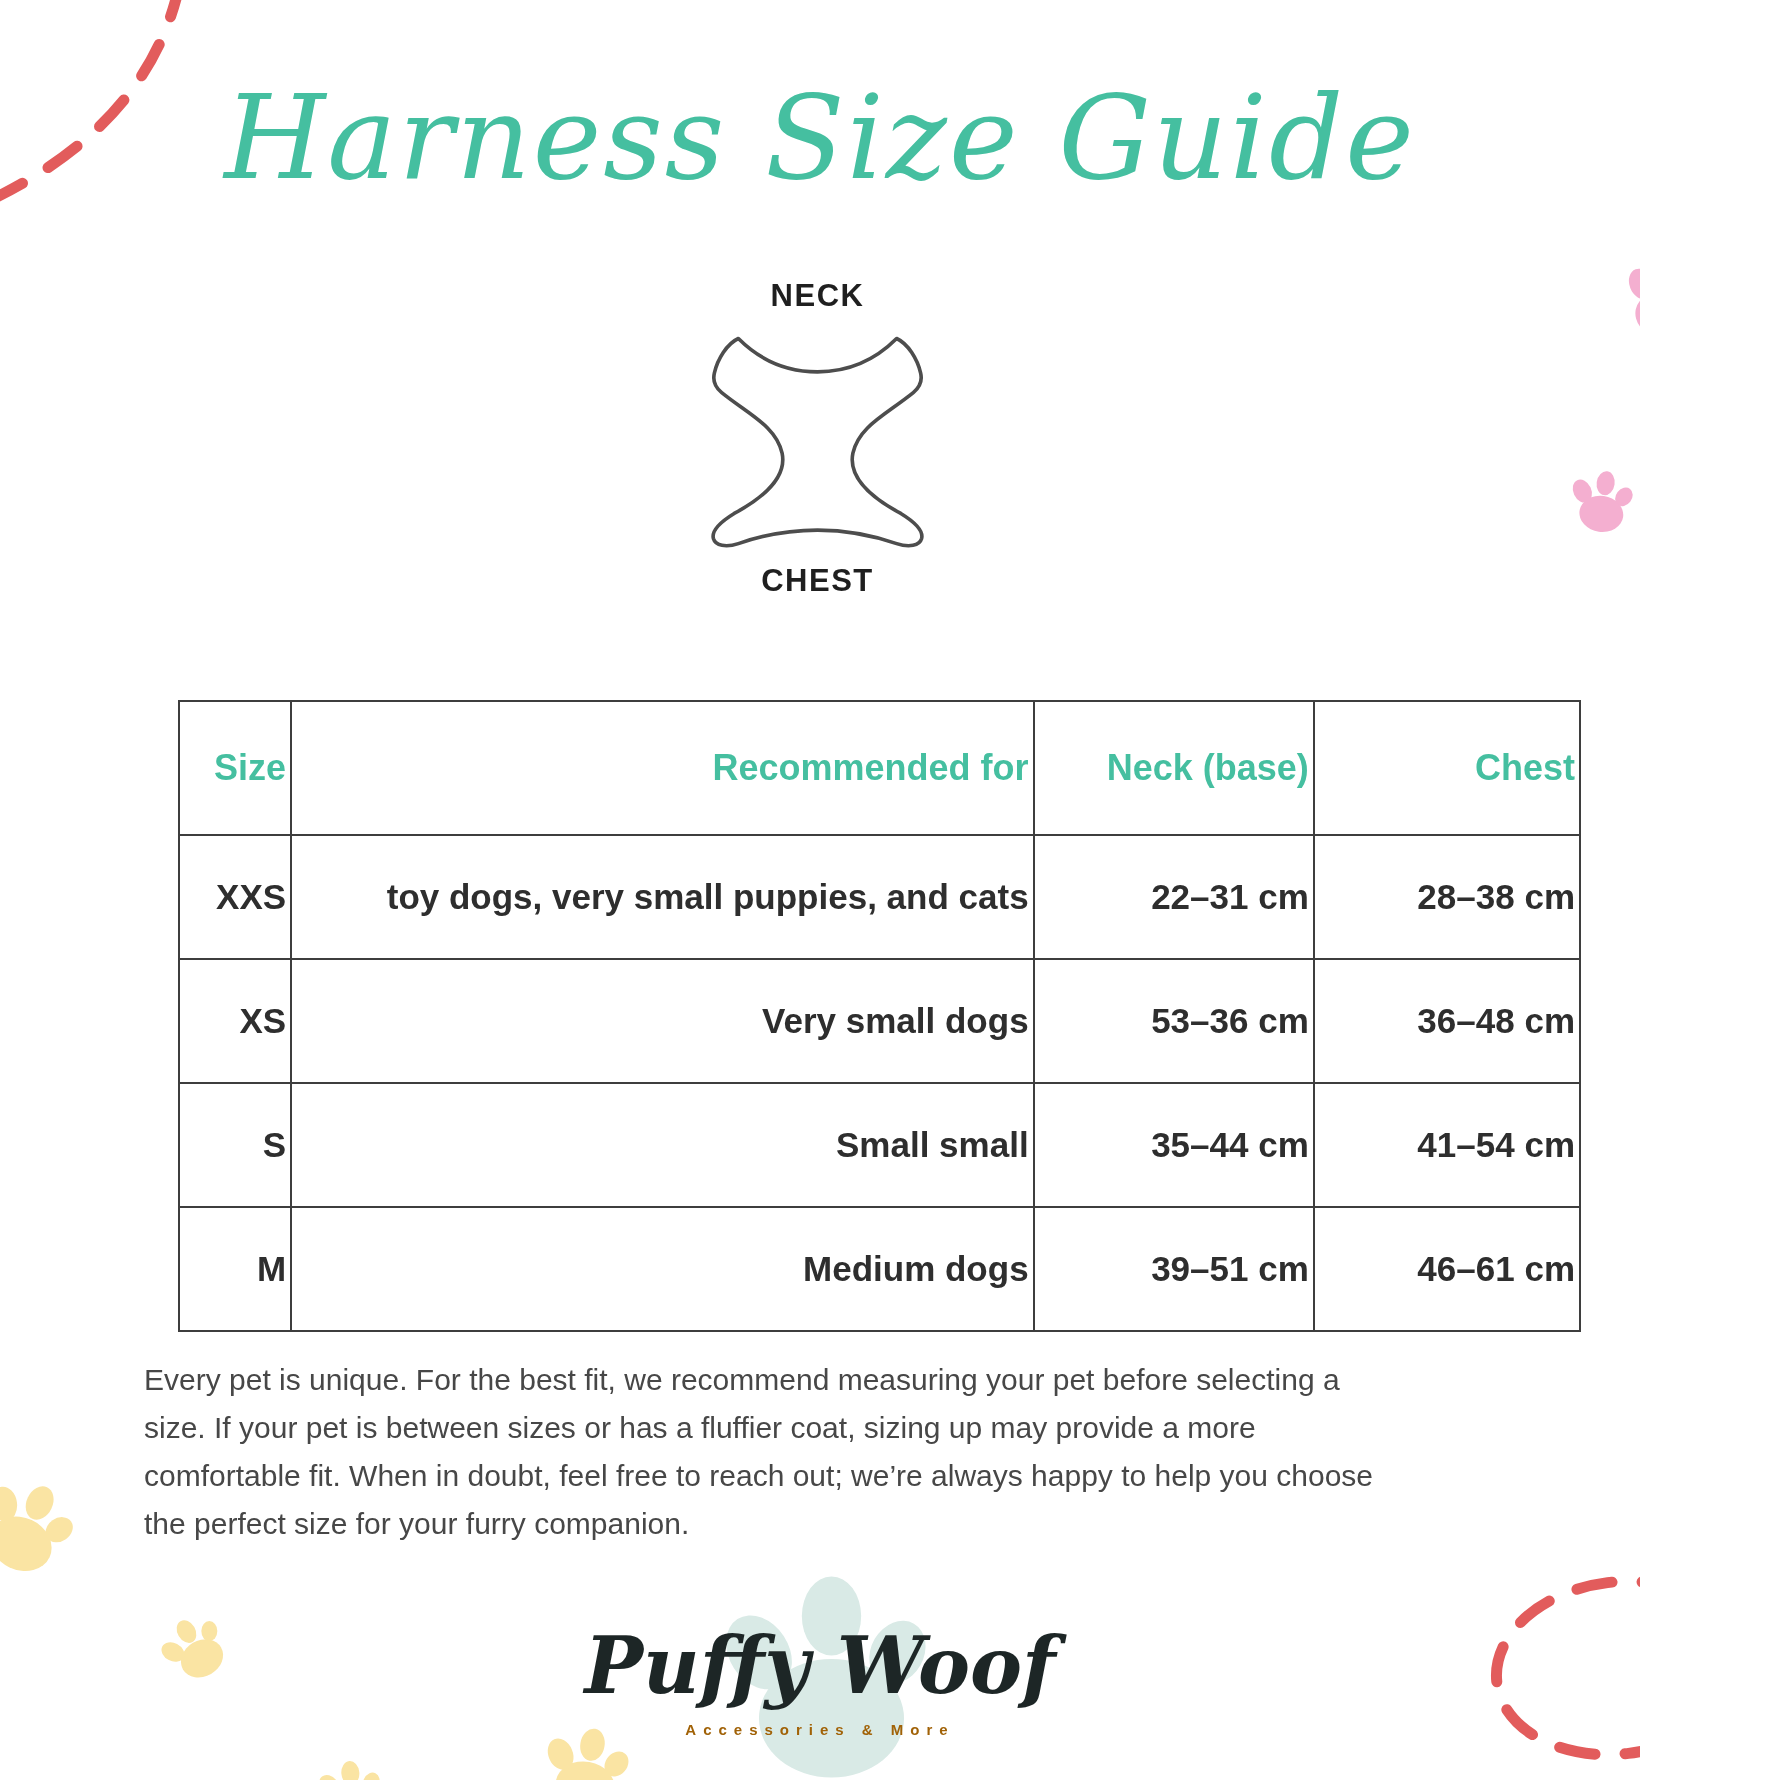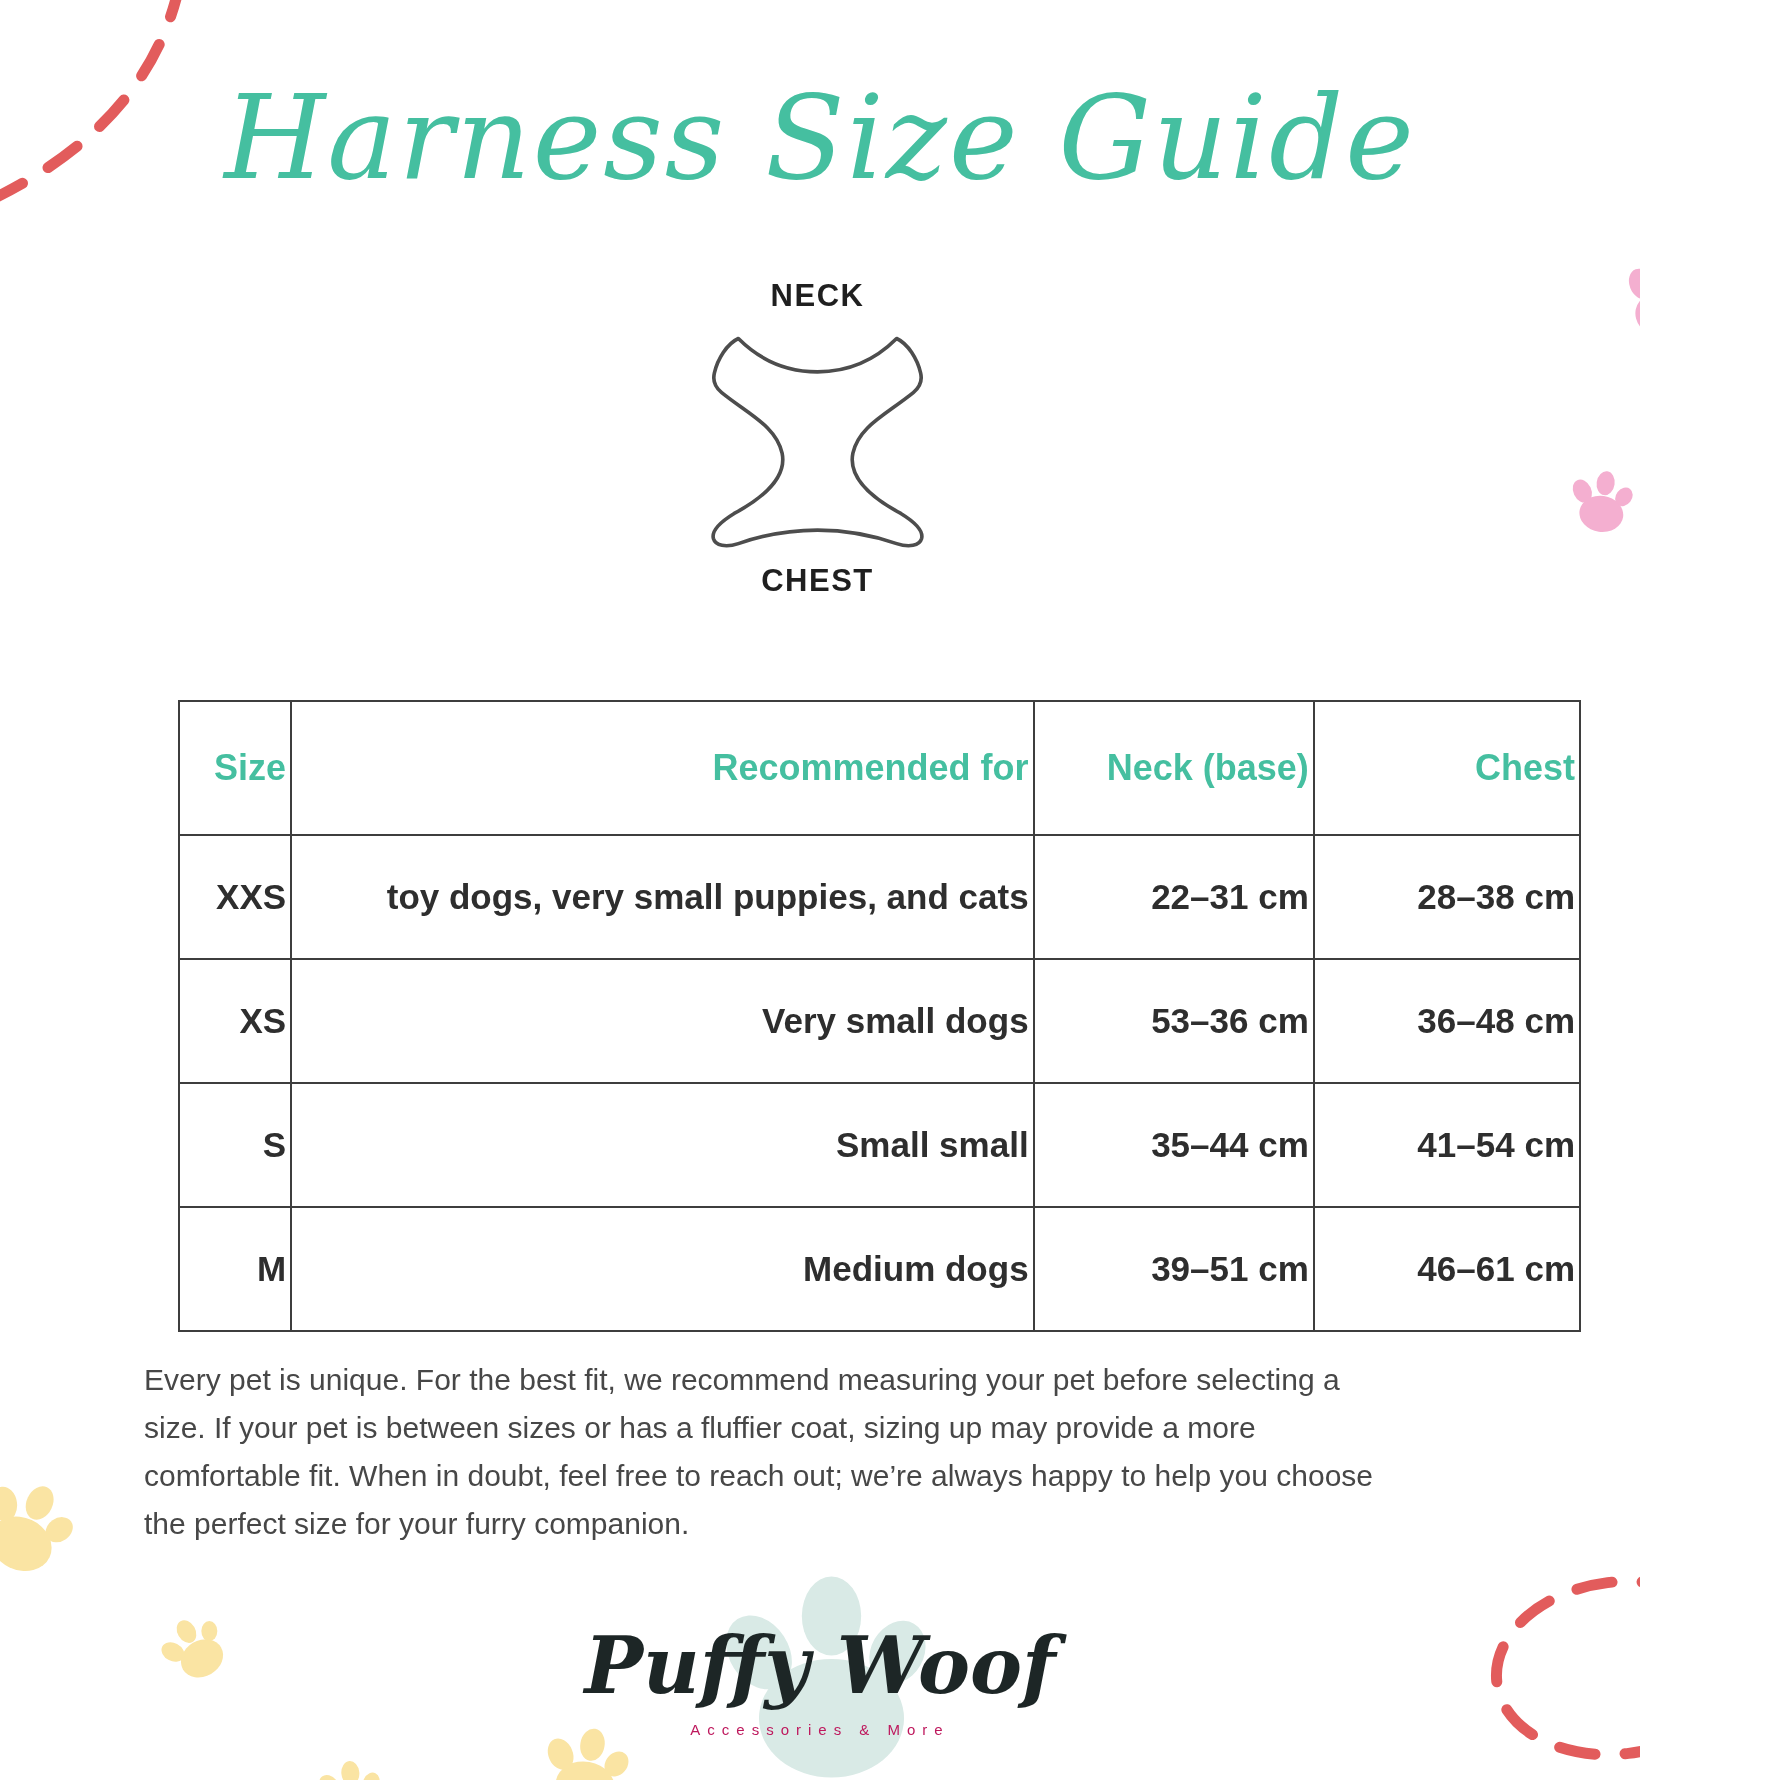--- a/index.html
+++ b/index.html
@@ -47,21 +47,21 @@
     width:620px; height:224px; text-align:center;
   }
   .logo-paw { position:absolute; top:0; left:50%; transform:translateX(-45%); z-index:0; }
   .brand {
     position:relative; z-index:1; margin:64px 0 0 0;
     font-family:"DejaVu Serif", serif; font-style:italic; font-weight:700;
     font-size:78px; color:#1d2626;
   }
   .tagline {
     position:relative; z-index:1; margin-top:10px;
-    font-size:15px; font-weight:400; letter-spacing:7px; color:#be185d;
+    font-size:15px; font-weight:700; letter-spacing:7px; color:#a16207;
     text-transform:none;
   }
 </style>
 </head>
 <body>
 
 <div class="page">
 
   <svg class="deco" width="1780" height="1780" viewBox="0 0 1780 1780">
     <defs>

